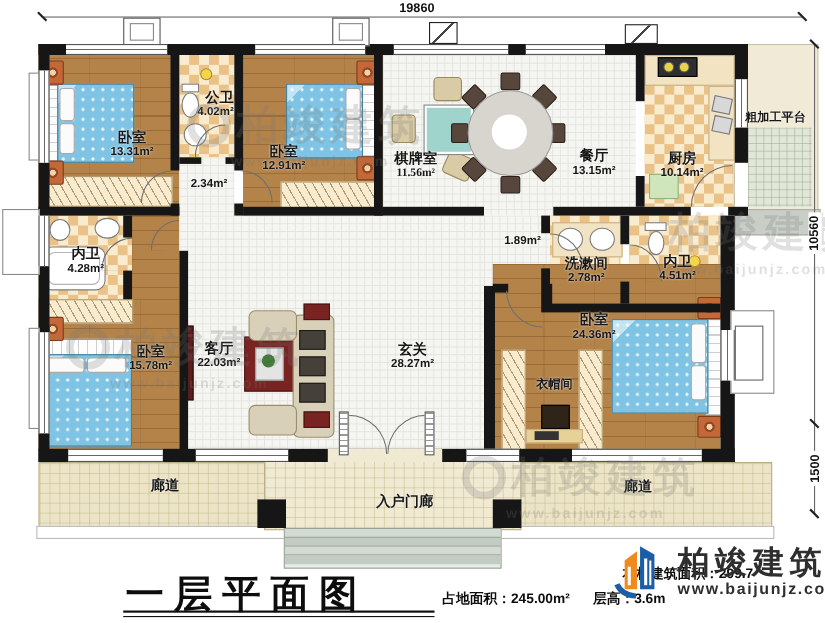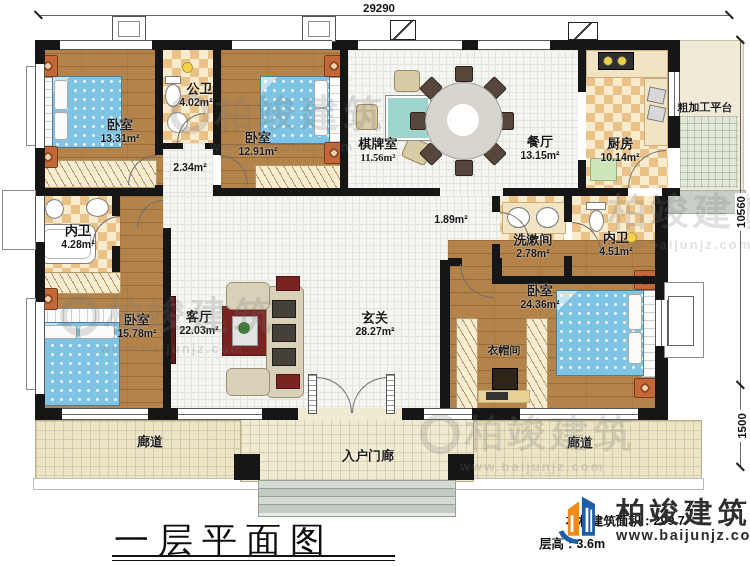--- a/index.html
+++ b/index.html
@@ -63,21 +63,21 @@
   .dline{position:absolute;background:#666;z-index:80;}
   .tick{position:absolute;width:11px;height:1.6px;background:#222;transform:rotate(45deg);z-index:81;}
   .dlab{position:absolute;font-size:11.5px;font-weight:bold;color:#111;background:#fff;padding:0 3px;z-index:81;white-space:nowrap;}
   .dlab.v{transform:rotate(-90deg);transform-origin:center;}
   
   .wm{position:absolute;z-index:70;opacity:.22;color:#777;font-weight:900;pointer-events:none;white-space:nowrap;}
   .wm .big{font-size:38px;letter-spacing:5px;vertical-align:middle;}
   .wm .url{display:block;font-size:13px;letter-spacing:2px;}
   .wm .ring{display:inline-block;width:26px;height:26px;border:7px solid #777;border-radius:50%;margin-right:5px;vertical-align:middle;}
   
-  .bigtitle{position:absolute;font-size:35px;font-weight:400;letter-spacing:9px;color:#0d0d0d;z-index:85;}
+  .bigtitle{position:absolute;font-size:35px;font-weight:700;letter-spacing:9px;color:#0d0d0d;z-index:85;}
   .scale{position:absolute;font-size:26px;font-weight:bold;color:#0d0d0d;z-index:85;}
   .titlerule{position:absolute;height:3px;border-top:2.5px solid #111;border-bottom:1.4px solid #111;z-index:85;}
   .stat{position:absolute;font-size:12.5px;font-weight:bold;color:#0d0d0d;z-index:85;white-space:nowrap;}
   
   #brand{position:absolute;left:552px;top:489px;display:flex;align-items:center;z-index:90;}
   #brand .bname{font-size:29px;font-weight:900;letter-spacing:5px;color:#2e2e2e;line-height:1.05;}
   #brand .burl{font-size:14.5px;font-weight:800;letter-spacing:1.5px;color:#2e2e2e;}
   .steps{position:absolute;border:1px solid #98a098;z-index:4;}
   .stepbar{width:100%;height:8px;border-bottom:1px solid #98a098;box-sizing:border-box;}
 </style>
@@ -290,48 +290,49 @@
   <div class="rlabel" style="left:196px;top:95px;text-align:right;"><span>公卫</span><span class="area">4.02m²</span></div>
   <div class="rlabel" style="left:190px;top:168px;"><span></span><span class="area">2.34m²</span></div>
   <div class="rlabel" style="left:258px;top:144px;"><span>卧室</span><span class="area">12.91m²</span></div>
   <div class="rlabel" style="left:378px;top:150px;font-family:Liberation Serif, serif;"><span>棋牌室</span><span class="area">11.56m²</span></div>
   <div class="rlabel" style="left:540px;top:148px;"><span>餐厅</span><span class="area">13.15m²</span></div>
   <div class="rlabel" style="left:620px;top:150px;"><span>厨房</span><span class="area">10.14m²</span></div>
   <div class="rlabel small" style="left:705px;top:107px;"><span>粗加工平台</span></div>
   <div class="rlabel" style="left:78px;top:237px;"><span>内卫</span><span class="area">4.28m²</span></div>
   <div class="rlabel" style="left:533px;top:246px;"><span>洗漱间</span><span class="area">2.78m²</span></div>
   <div class="rlabel" style="left:616px;top:244px;"><span>内卫</span><span class="area">4.51m²</span></div>
-  <div class="rlabel" style="left:451px;top:220px;"><span></span><span class="area">1.89m²</span></div>
+  <div class="rlabel" style="left:475px;top:220px;"><span></span><span class="area">1.89m²</span></div>
   <div class="rlabel" style="left:137px;top:326px;"><span>卧室</span><span class="area">15.78m²</span></div>
   <div class="rlabel" style="left:199px;top:323px;"><span>客厅</span><span class="area">22.03m²</span></div>
   <div class="rlabel" style="left:375px;top:324px;"><span>玄关</span><span class="area">28.27m²</span></div>
   <div class="rlabel" style="left:540px;top:297px;"><span>卧室</span><span class="area">24.36m²</span></div>
   <div class="rlabel small" style="left:504px;top:350px;"><span>衣帽间</span></div>
   <div class="rlabel" style="left:150px;top:442px;"><span>廊道</span></div>
   <div class="rlabel" style="left:580px;top:443px;"><span>廊道</span></div>
   <div class="rlabel" style="left:368px;top:456px;"><span>入户门廊</span></div>
 
   <div class="dline" style="left:38px;top:15px;width:692px;height:1px;"></div>
   <div class="tick" style="left:33px;top:14px;"></div>
   <div class="tick" style="left:724px;top:14px;"></div>
-  <div class="dlab" style="left:360px;top:2px;">29290</div>
+  <div class="dlab" style="left:360px;top:2px;">19860</div>
   <div class="dline" style="left:740px;top:40px;width:1px;height:428px;"></div>
   <div class="tick" style="left:735px;top:39px;"></div>
   <div class="tick" style="left:735px;top:384px;"></div>
   <div class="tick" style="left:735px;top:466px;"></div>
   <div class="dlab v" style="left:722px;top:206px;">10560</div>
   <div class="dlab v" style="left:726px;top:420px;">1500</div>
 
   <div class="wm" style="left:170px;top:88px;"><span class="ring"></span><span class="big">柏竣建筑</span><span class="url" style="margin-left:40px;">www.baijunjz.com</span></div>
   <div class="wm" style="left:60px;top:290px;"><span class="ring"></span><span class="big">柏竣建筑</span><span class="url" style="margin-left:40px;">www.baijunjz.com</span></div>
   <div class="wm" style="left:420px;top:408px;"><span class="ring"></span><span class="big">柏竣建筑</span><span class="url" style="margin-left:40px;">www.baijunjz.com</span></div>
   <div class="wm" style="left:608px;top:186px;"><span class="big">柏竣建筑</span><span class="url">www.baijunjz.com</span></div>
 
   <div class="bigtitle" style="left:114px;top:517px;">一层平面图</div>
   <div class="titlerule" style="left:112px;top:555px;width:283px;"></div>
+  <div class="stat" style="left:402px;top:536px;"><span>占地面积：</span><span>245.00m²</span></div>
   <div class="stat" style="left:566px;top:513px;"><span>本栋建筑面积：</span><span>299.7</span></div>
   <div class="stat" style="left:539px;top:536px;"><span>层高：</span><span>3.6m</span></div>
 
   <div id="brand">
     <span style="margin-right:8px;display:inline-block;">
       <svg width="56" height="58" viewBox="0 0 60 62">
         <path d="M7 46 Q12 58 28 59 L28 54 Q16 53 12 44 Z" fill="#1b5ea6"></path>
         <polygon points="17,50 17,22 29,13 29,50" fill="#f08a1d"></polygon>
         <polygon points="32,50 32,8 46,16 46,50" fill="#1b5ea6"></polygon>
         <rect x="20" y="28" width="3" height="18" fill="#fff"></rect>

